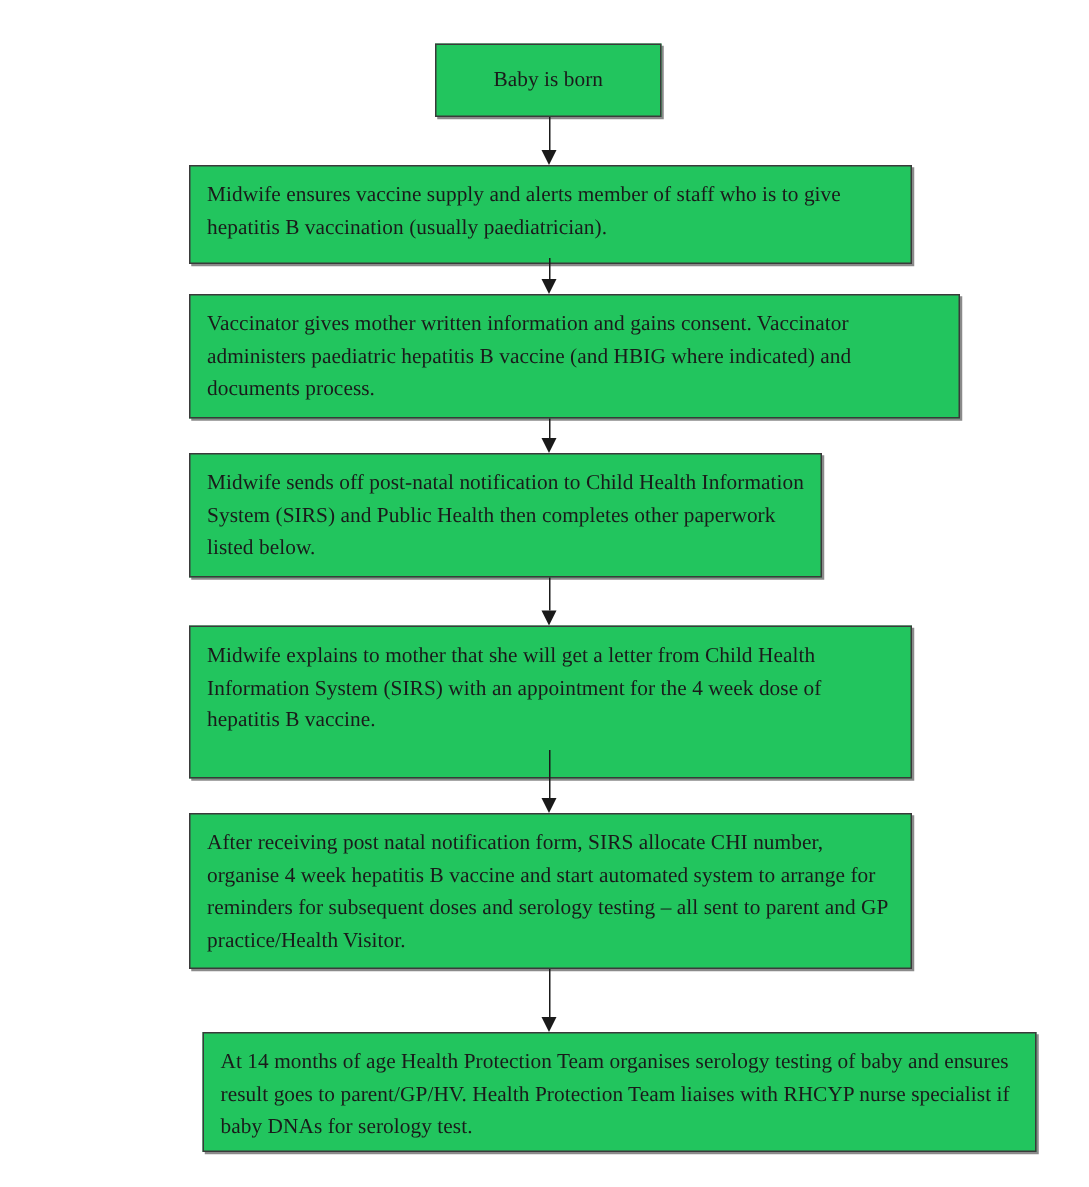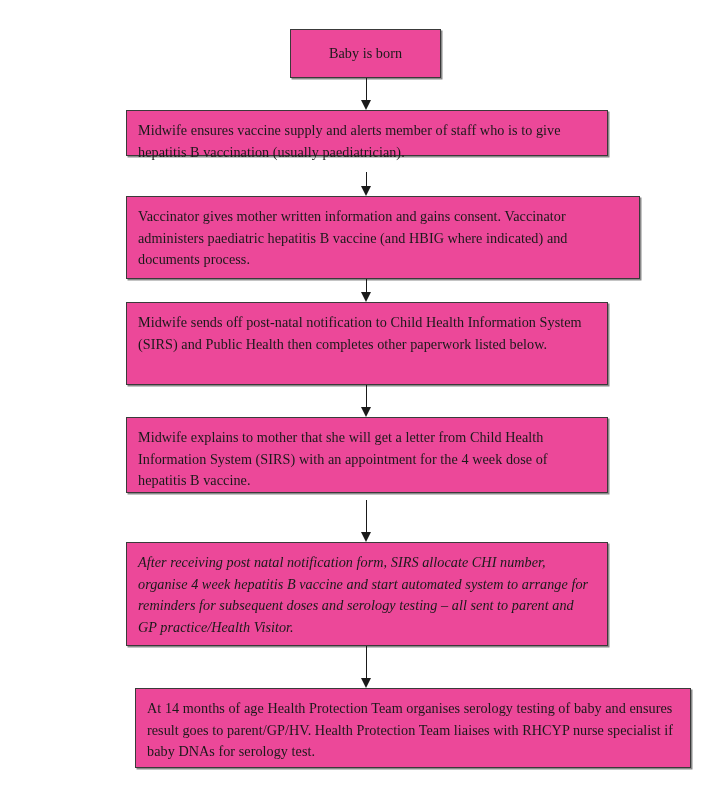--- a/index.html
+++ b/index.html
@@ -13,21 +13,21 @@
     height: 791px;
     background: #ffffff;
     overflow: hidden;
     font-family: "Liberation Serif", "DejaVu Serif", serif;
   }
 
   
   .node {
     position: absolute;
     box-sizing: border-box;
-    background: #ec4899;
+    background: #22c55e;
     border: 1.5px solid #3a3a3a;
     box-shadow: 1.5px 1.5px 0 0 #8a8a8a;
   }
   .node-text {
     color: #1a1a1a;
     font-size: 14.2px;
     line-height: 21.5px;
     letter-spacing: 0.05px;
   }
 
@@ -78,57 +78,57 @@
 
   <div class="node start" style="left:290px; top:29px; width:151px; height:49px;">
     <div class="node-text">Baby is born</div>
   </div>
 
   <div class="connector" style="left:366px; top:78px; height:32px;">
     <div class="stem" style="height:22px;"></div>
     <div class="head" style="top:22px;"></div>
   </div>
 
-  <div class="node step" style="left:126px; top:110px; width:482px; height:46px;">
+  <div class="node step" style="left:126px; top:110px; width:482px; height:66px;">
     <div class="node-text">Midwife ensures vaccine supply and alerts member of staff who is to give hepatitis B vaccination (usually paediatrician).</div>
   </div>
 
   <div class="connector" style="left:366px; top:172px; height:24px;">
     <div class="stem" style="height:14px;"></div>
     <div class="head" style="top:14px;"></div>
   </div>
 
   <div class="node step" style="left:126px; top:196px; width:514px; height:83px;">
     <div class="node-text">Vaccinator gives mother written information and gains consent. Vaccinator administers paediatric hepatitis B vaccine (and HBIG where indicated) and documents process.</div>
   </div>
 
   <div class="connector" style="left:366px; top:279px; height:23px;">
     <div class="stem" style="height:13px;"></div>
     <div class="head" style="top:13px;"></div>
   </div>
 
-  <div class="node step" style="left:126px; top:302px; width:482px; height:83px;">
+  <div class="node step" style="left:126px; top:302px; width:422px; height:83px;">
     <div class="node-text">Midwife sends off post-natal notification to Child Health Information System (SIRS) and Public Health then completes other paperwork listed below.</div>
   </div>
 
   <div class="connector" style="left:366px; top:385px; height:32px;">
     <div class="stem" style="height:22px;"></div>
     <div class="head" style="top:22px;"></div>
   </div>
 
-  <div class="node step" style="left:126px; top:417px; width:482px; height:76px;">
+  <div class="node step" style="left:126px; top:417px; width:482px; height:102px;">
     <div class="node-text">Midwife explains to mother that she will get a letter from Child Health Information System (SIRS) with an appointment for the 4 week dose of hepatitis B vaccine.</div>
   </div>
 
   <div class="connector" style="left:366px; top:500px; height:42px;">
     <div class="stem" style="height:32px;"></div>
     <div class="head" style="top:32px;"></div>
   </div>
 
-  <div class="node step" style="left:126px; top:542px; width:482px; height:104px;font-style:italic;">
+  <div class="node step" style="left:126px; top:542px; width:482px; height:104px;">
     <div class="node-text">After receiving post natal notification form, SIRS allocate CHI number, organise 4 week hepatitis B vaccine and start automated system to arrange for reminders for subsequent doses and serology testing – all sent to parent and GP practice/Health Visitor.</div>
   </div>
 
   <div class="connector" style="left:366px; top:646px; height:42px;">
     <div class="stem" style="height:32px;"></div>
     <div class="head" style="top:32px;"></div>
   </div>
 
   <div class="node step" style="left:135px; top:688px; width:556px; height:80px;">
     <div class="node-text">At 14 months of age Health Protection Team organises serology testing of baby and ensures result goes to parent/GP/HV. Health Protection Team liaises with RHCYP nurse specialist if baby DNAs for serology test.</div>

